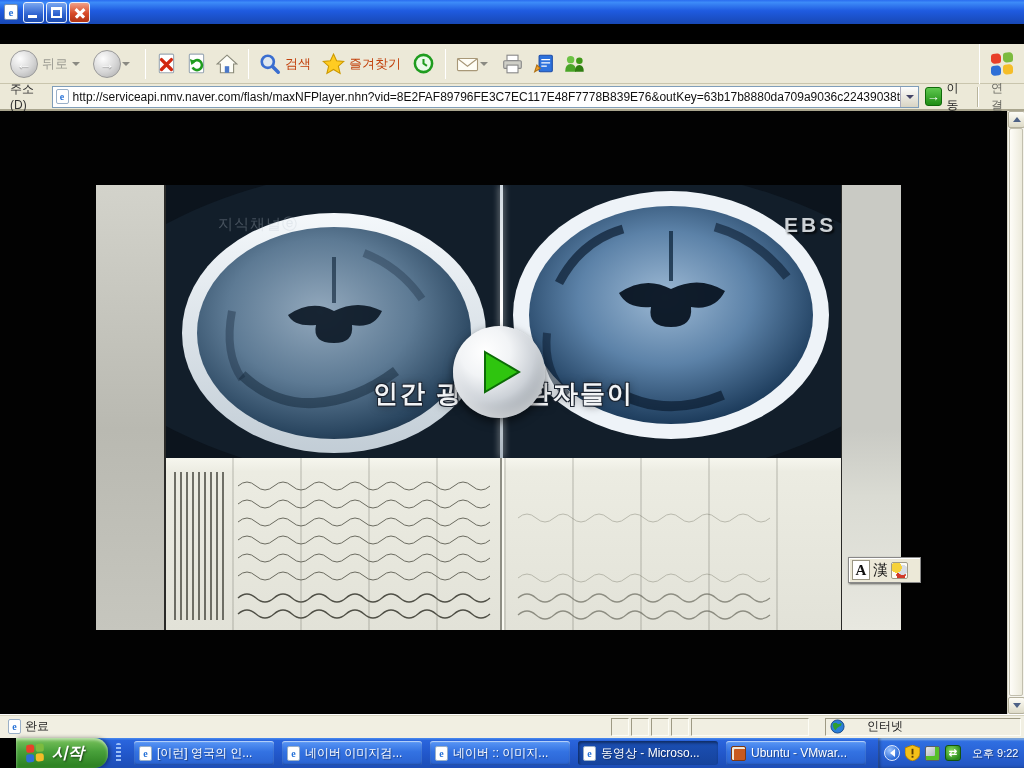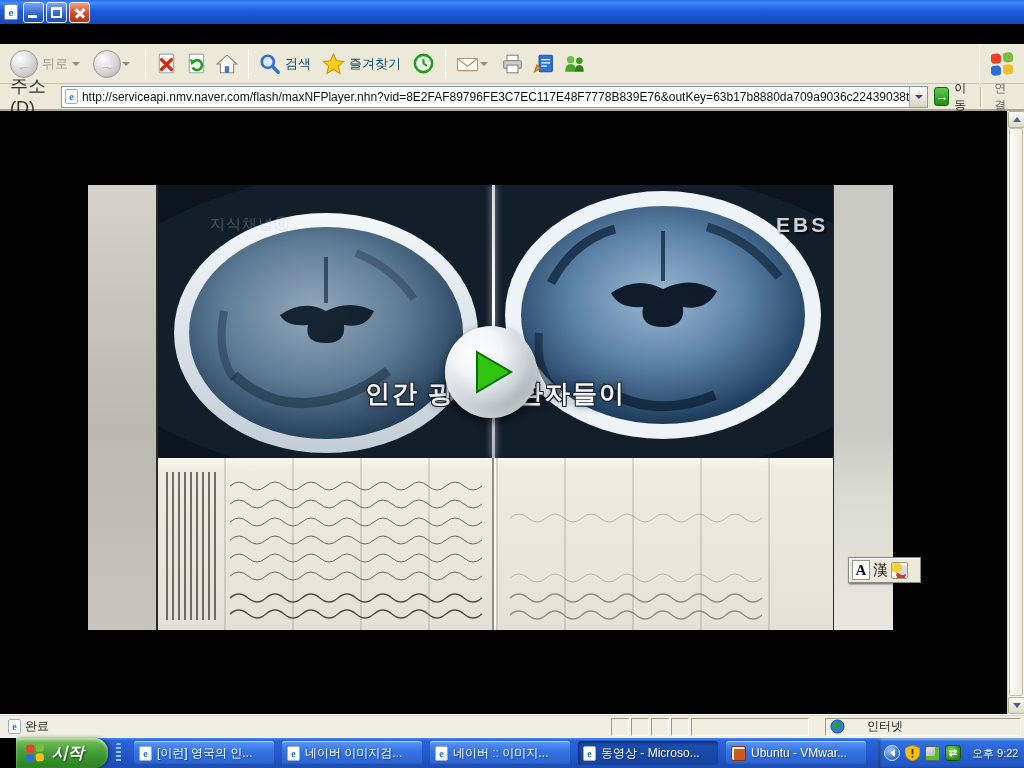--- a/index.html
+++ b/index.html
@@ -28,54 +28,54 @@
   .menu-item { font-size:12px; color:#111; padding:2px 9px; }
 
   
   .toolbar { position:absolute; left:0; top:44px; width:1024px; height:40px; background:#ece9d8;
     border-bottom:1px solid #c9c5ad; display:flex; align-items:center; padding-left:6px; }
   .nav-circle { width:28px; height:28px; border-radius:50%;
     background:radial-gradient(circle at 35% 30%, #fdfdfd, #d5d5d5 55%, #a9a9a9);
     border:1px solid #9a9a9a; color:#fff; font-size:15px; font-weight:bold;
     display:flex; align-items:center; justify-content:center; text-shadow:0 1px 1px #888; }
   .tb-label { font-size:13px; color:#9a9a92; margin:0 3px 0 4px; }
-  .tb-label.dark { color:#0c4a6e; }
+  .tb-label.dark { color:#c2410c; }
   .caret { width:0; height:0; border-left:4px solid transparent; border-right:4px solid transparent;
     border-top:4px solid #8a8a82; margin:0 5px 0 1px; }
   .tb-sep { width:1px; height:30px; background:#c6c2aa; border-right:1px solid #fff; margin:0 6px; }
   .tb-btn { display:flex; align-items:center; padding:3px 4px; border-radius:3px; }
   .throbber-sep { width:1px; height:40px; background:#c6c2aa; border-right:1px solid #fff; margin-left:auto; }
   .throbber { width:44px; height:40px; display:flex; align-items:center; justify-content:center; }
   .flag { display:grid; grid-template-columns:10px 10px; grid-template-rows:10px 10px; gap:2px; transform:skewY(-6deg); }
   .flag i { border-radius:2px 4px 2px 4px; }
   .flag i:nth-child(1){ background:#e8402a; } .flag i:nth-child(2){ background:#7cbb3f; }
   .flag i:nth-child(3){ background:#2e6fd6; } .flag i:nth-child(4){ background:#f5bd28; }
 
   
   .addressbar { position:absolute; left:0; top:84px; width:1024px; height:27px; background:#ece9d8;
     border-bottom:2px solid #a9a58e; display:flex; align-items:center; padding:0 4px; }
-  .addr-label { font-size:18px; color:#333; margin:0 6px; }
+  .addr-label { font-size:12px; color:#333; margin:0 6px; }
   .addr-input { flex:1; height:22px; background:#fff; border:1px solid #7f9db9; display:flex; align-items:center; padding-left:3px; }
   .ie-mini { width:13px; height:15px; background:#fff; border:1px solid #9ab0c8; border-radius:2px;
     color:#2873d8; font:bold 10px/13px "Liberation Serif",serif; text-align:center; flex:none; }
   .addr-text { font-size:12px; color:#111; margin-left:4px; white-space:nowrap; overflow:hidden; flex:1; }
   .addr-drop { width:18px; height:20px; background:linear-gradient(180deg,#fdfdfd,#d8d4c4); border-left:1px solid #aab;
     display:flex; align-items:center; justify-content:center; flex:none; }
   .addr-drop .caret{ margin:0; border-top-color:#446; }
   .go-btn { display:flex; align-items:center; margin:0 6px; }
   .go-icon { width:19px; height:19px; border-radius:3px; background:linear-gradient(180deg,#5fc84f,#1e8c14);
     border:1px solid #0f6a0a; color:#fff; font-size:13px; font-weight:bold; text-align:center; line-height:17px; }
   .go-label { font-size:12px; color:#222; margin-left:5px; }
   .links-sep { width:2px; height:20px; border-left:1px solid #b8b49c; border-right:1px solid #fff; margin:0 4px; }
   .links-label { font-size:12px; color:#6a6a62; padding:0 8px; }
 
   
   .content { position:absolute; left:0; top:111px; width:1024px; height:603px; background:#020202; }
 
-  .video-img { position:absolute; left:88px; top:74px; width:805px; height:445px; background:#0c141d; }
+  .video-img { position:absolute; left:96px; top:74px; width:805px; height:445px; background:#0c141d; }
   .strip-left { position:absolute; left:0; top:0; width:70px; height:445px;
     background:linear-gradient(180deg,#d3d3cb,#b9b9b1 55%,#c6c6be); border-right:2px solid #2a2a28; }
   .strip-right { position:absolute; right:0; top:0; width:60px; height:445px;
     background:linear-gradient(180deg,#c9cac4 0%,#c9cac4 55%,#dadbd3 70%,#e8e8e0 100%); border-left:1px solid #2a2a28; }
   .brain-panel { position:absolute; left:70px; top:0; width:675px; height:273px; background:#0c141d; overflow:hidden; }
   .brain-svg { position:absolute; left:0; top:0; }
   .watermark { position:absolute; left:52px; top:30px; font-size:15px; color:rgba(190,200,208,.30); letter-spacing:1px; }
   .ebs-logo { position:absolute; left:618px; top:28px; font-size:21px; font-weight:bold; letter-spacing:3px;
     color:#cdd2d6; text-shadow:2px 2px 2px rgba(0,0,0,.7); }
   .divider-white { position:absolute; left:334px; top:0; width:3px; height:273px;

